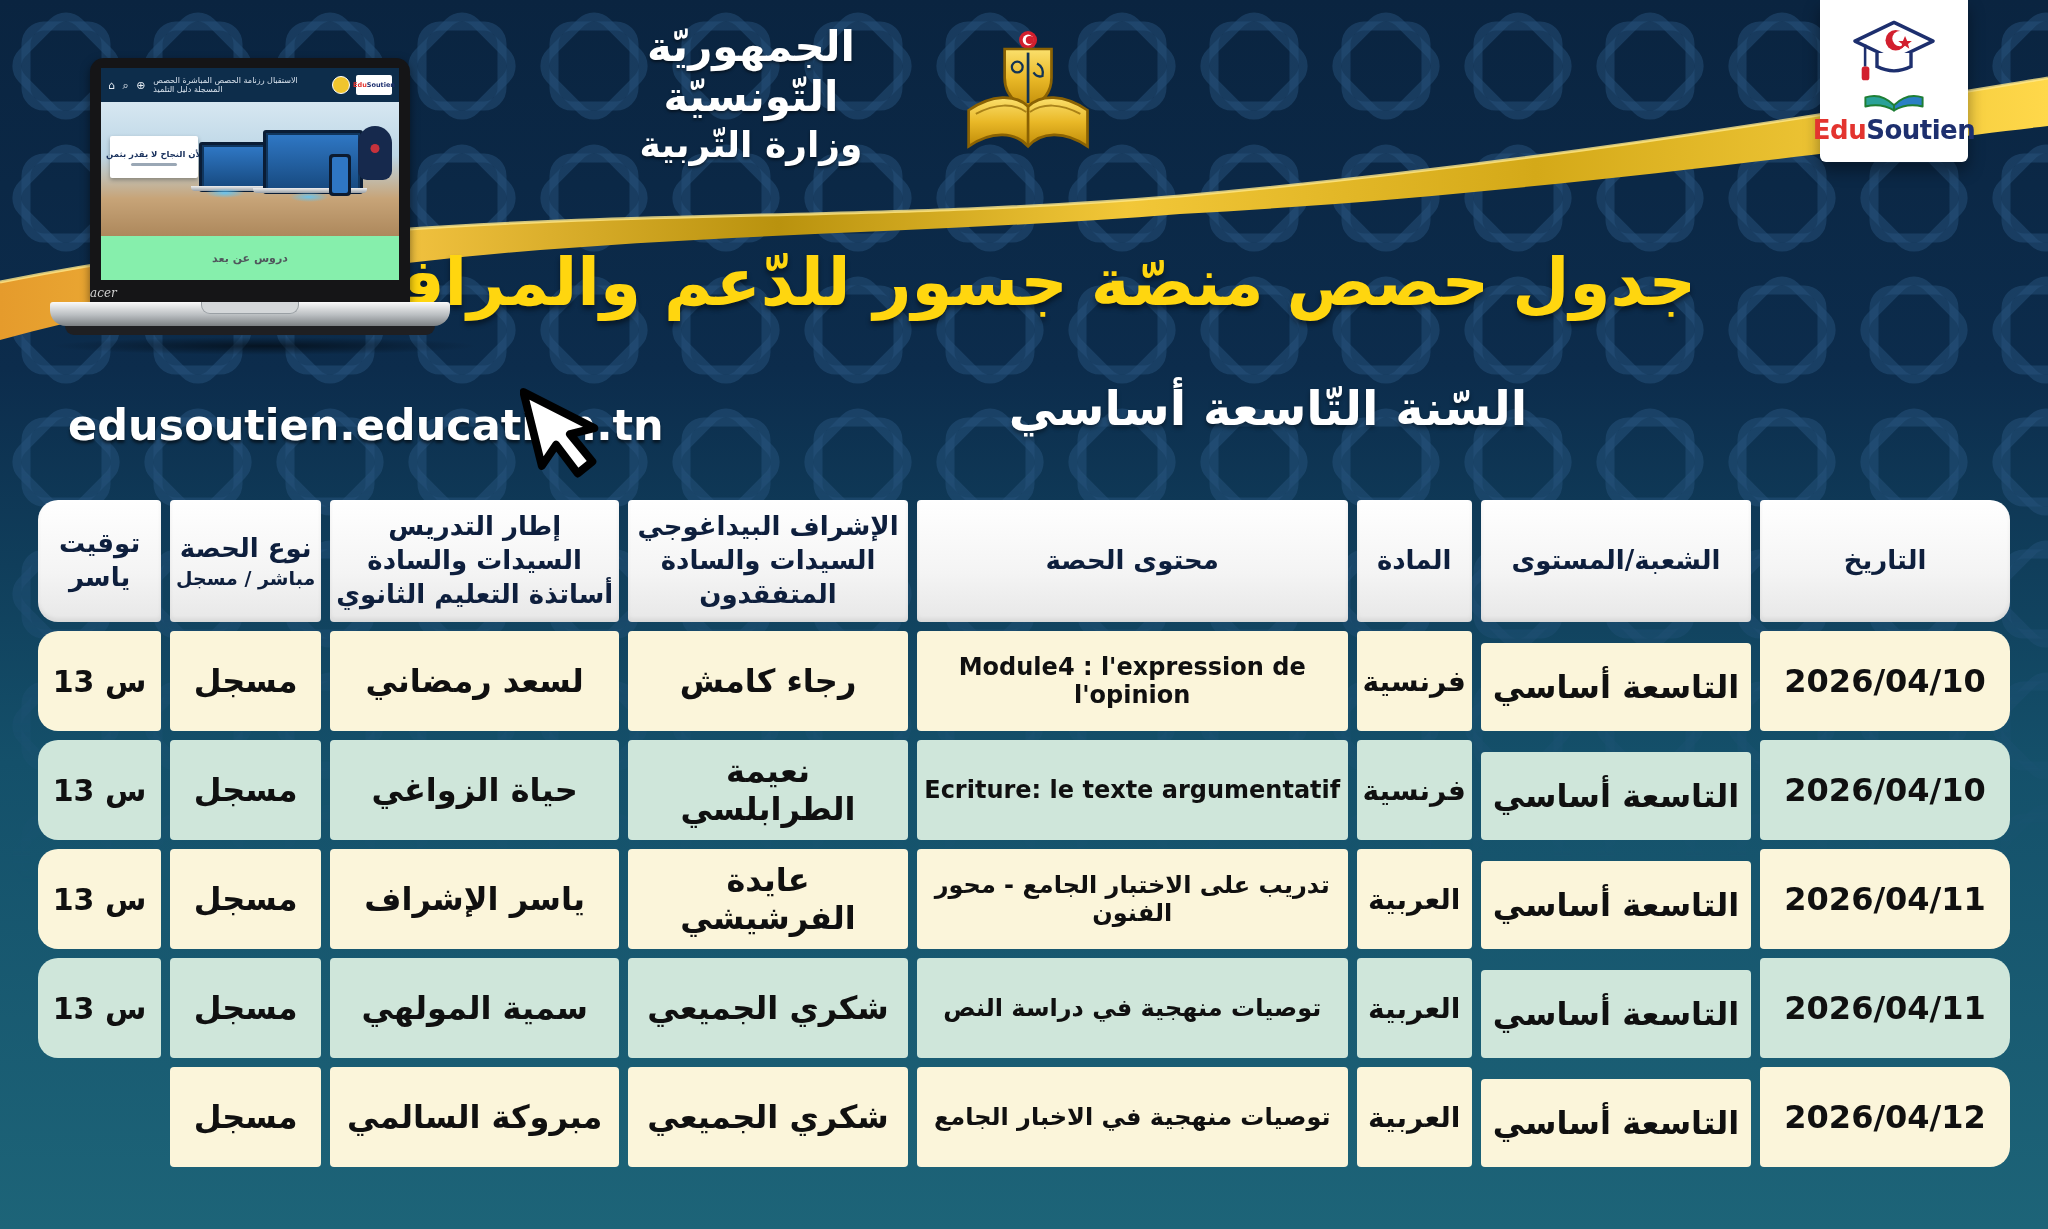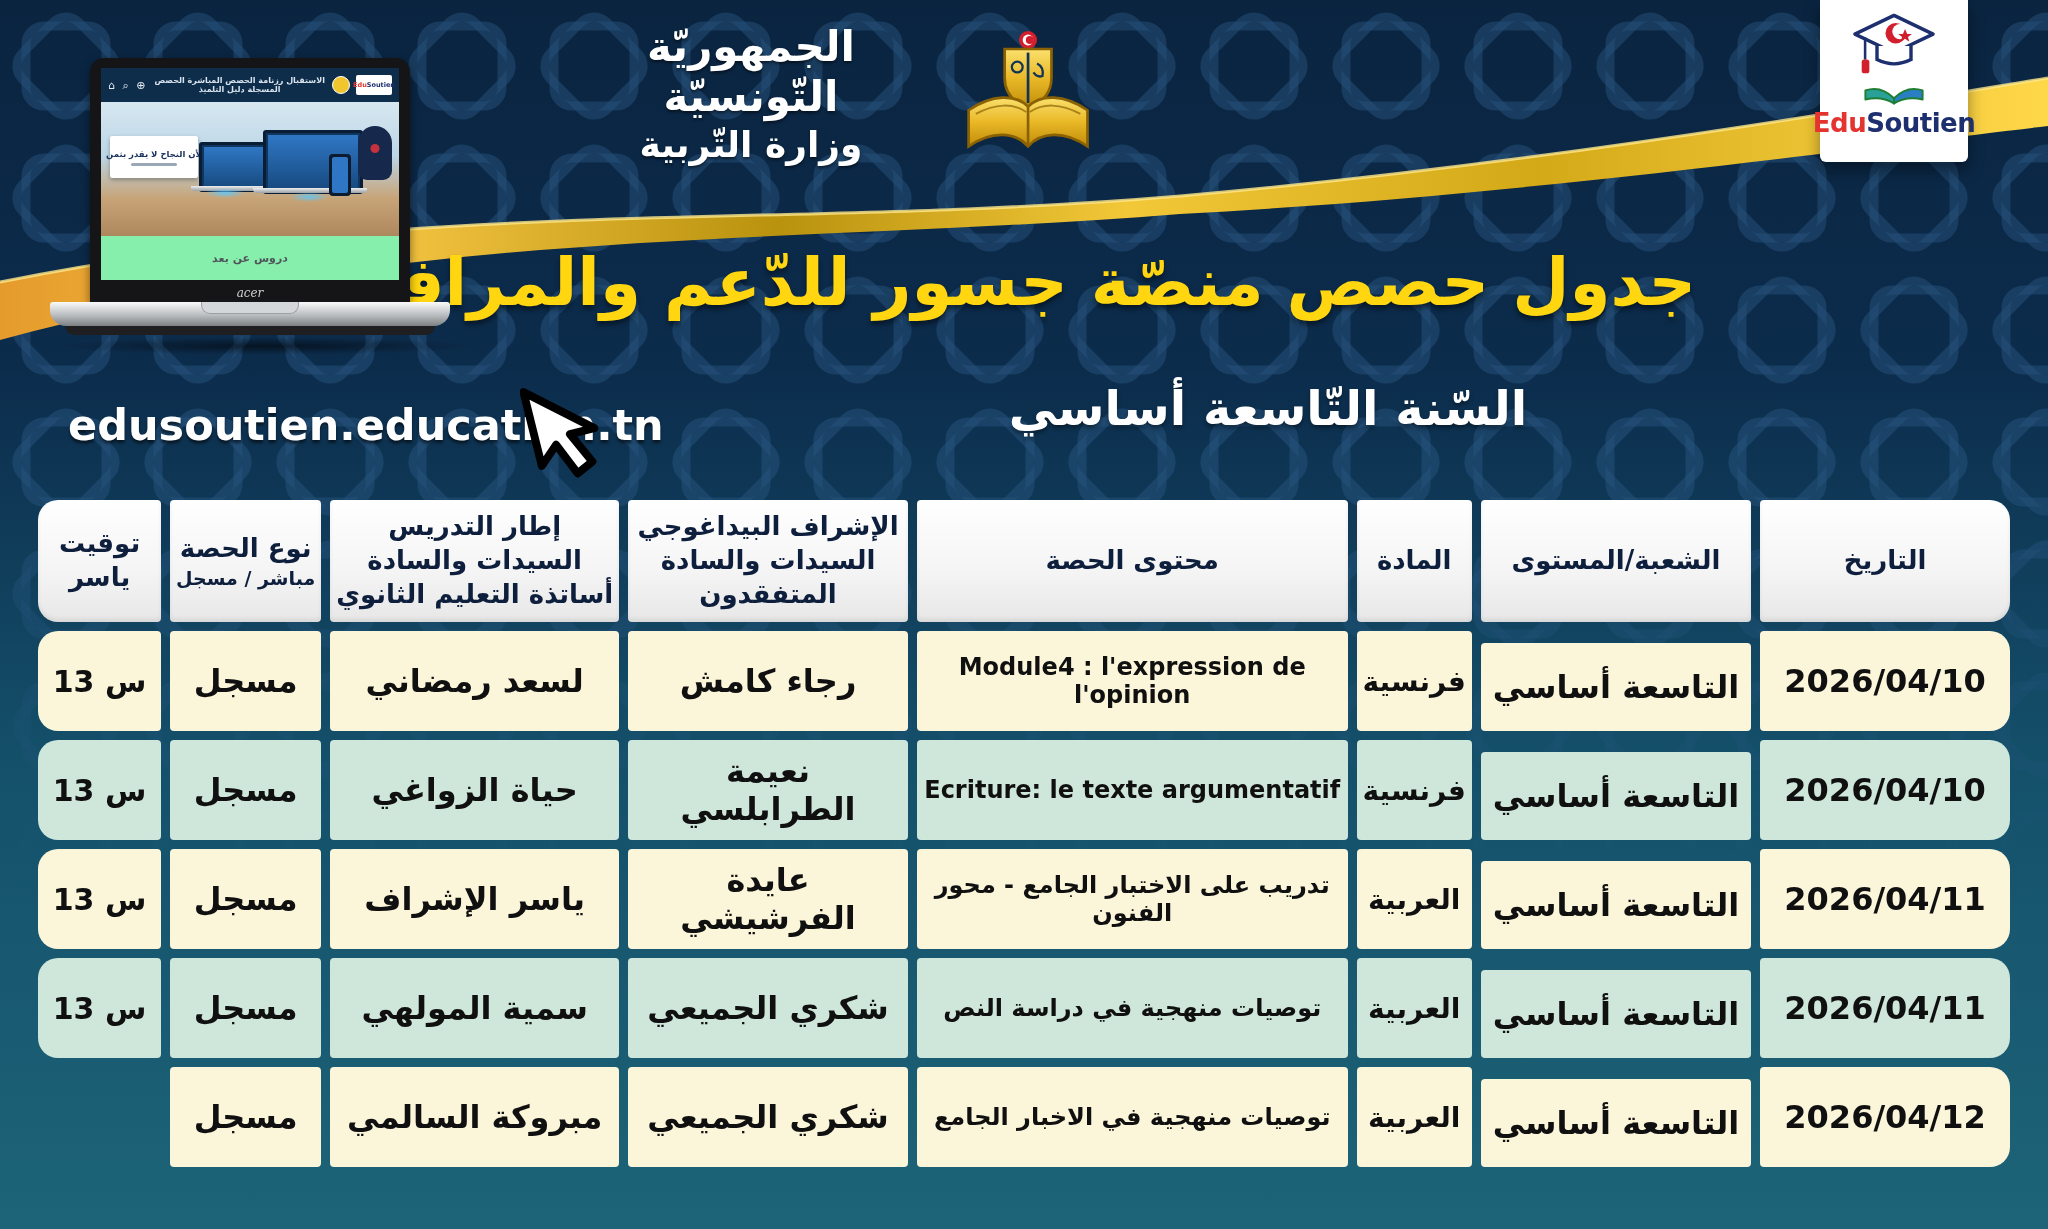--- a/index.html
+++ b/index.html
@@ -12,44 +12,44 @@
     mask-image:linear-gradient(180deg,#000 0%,#000 38%,transparent 72%);}
   .ribbon-svg{position:absolute;top:0;left:0;z-index:1;}
   
   .ministry{position:absolute;top:14px;left:560px;width:540px;height:160px;display:flex;align-items:center;justify-content:flex-end;gap:14px;z-index:3;}
   .calligraphy{text-align:center;color:#fff;text-shadow:0 2px 3px rgba(0,0,0,.5);}
   .cal1{font-size:42px;font-weight:700;line-height:1.2;}
   .cal2{font-size:36px;font-weight:700;line-height:1.2;}
   
   .banner{position:absolute;right:80px;top:0;width:148px;height:162px;background:#fff;
     border-radius:0 0 6px 6px;box-shadow:0 8px 16px rgba(0,0,0,.4);z-index:5;
-    display:flex;flex-direction:column;align-items:center;padding-top:12px;box-sizing:border-box;}
+    display:flex;flex-direction:column;align-items:center;padding-top:19px;box-sizing:border-box;}
   .banner-text{font-size:26px;font-weight:800;letter-spacing:-.5px;margin-top:2px;}
   .banner-text .edu{color:#e3342f;}
   .banner-text .soutien{color:#1d2f6e;}
   
   .main-title{position:absolute;top:244px;left:1005px;transform:translateX(-50%);
     font-size:66px;font-weight:800;color:#ffd60f;white-space:nowrap;z-index:2;
     text-shadow:0 4px 5px rgba(0,0,0,.45);}
   .subtitle{position:absolute;top:380px;left:1268px;transform:translateX(-50%);
     font-size:48px;font-weight:800;color:#fff;white-space:nowrap;z-index:2;
     text-shadow:0 3px 4px rgba(0,0,0,.4);}
   .url{position:absolute;top:400px;left:68px;font-size:43px;font-weight:800;color:#fff;z-index:4;
     text-shadow:0 3px 3px rgba(0,0,0,.55);}
   .cursor{position:absolute;left:520px;top:376px;z-index:5;}
   
   .laptop{position:absolute;left:50px;top:58px;width:400px;z-index:4;}
   .shell{width:320px;height:244px;margin:0 auto;background:#151517;border-radius:14px 14px 0 0;
     padding:10px 11px 22px 11px;box-sizing:border-box;position:relative;box-shadow:0 4px 10px rgba(0,0,0,.5);}
-  .brand{position:absolute;bottom:2px;left:0;right:0;text-align:center;color:#cfcfcf;
+  .brand{position:absolute;bottom:2px;left:0;right:0;text-align:left;color:#cfcfcf;
     font-size:12px;font-style:italic;font-family:"DejaVu Serif",serif;margin-top:25px;}
   .screen{width:100%;height:100%;background:#fff;display:flex;flex-direction:column;overflow:hidden;}
   .mini-nav{height:34px;background:#0d2d4b;display:flex;align-items:center;gap:6px;padding:0 7px;direction:ltr;}
   .mini-icons{color:#e8eef5;font-size:11px;letter-spacing:2px;}
-  .mini-links{flex:1;text-align:center;color:#d9e3ee;font-size:8px;direction:rtl;font-weight:bold;}
+  .mini-links{flex:1;text-align:left;color:#d9e3ee;font-size:8px;direction:rtl;}
   .mini-avatar{width:16px;height:16px;border-radius:50%;background:#f0c52e;border:1px solid #fff;flex:none;}
   .mini-chip{width:36px;height:20px;background:#fff;border-radius:2px;display:flex;align-items:center;justify-content:center;flex:none;}
   .mini-chip span{font-size:6.5px;font-weight:800;}
   .mini-hero{flex:1;position:relative;
     background:linear-gradient(180deg,#d7e7f1 0%,#bcd6e6 40%,#c7a478 72%,#ad885c 100%);}
   .cap-card{position:absolute;left:9px;top:34px;width:88px;height:42px;background:#fff;border-radius:2px;
     box-shadow:0 2px 4px rgba(0,0,0,.3);display:flex;flex-direction:column;align-items:center;justify-content:center;gap:4px;padding:2px;box-sizing:border-box;}
   .cap-line1{font-size:8.5px;font-weight:800;color:#18305c;white-space:nowrap;}
   .cap-bar{width:46px;height:3px;background:#9aa7b5;border-radius:2px;}
   .mini-lap{position:absolute;background:#10365e;border:3px solid #0a1d36;border-radius:3px;}

